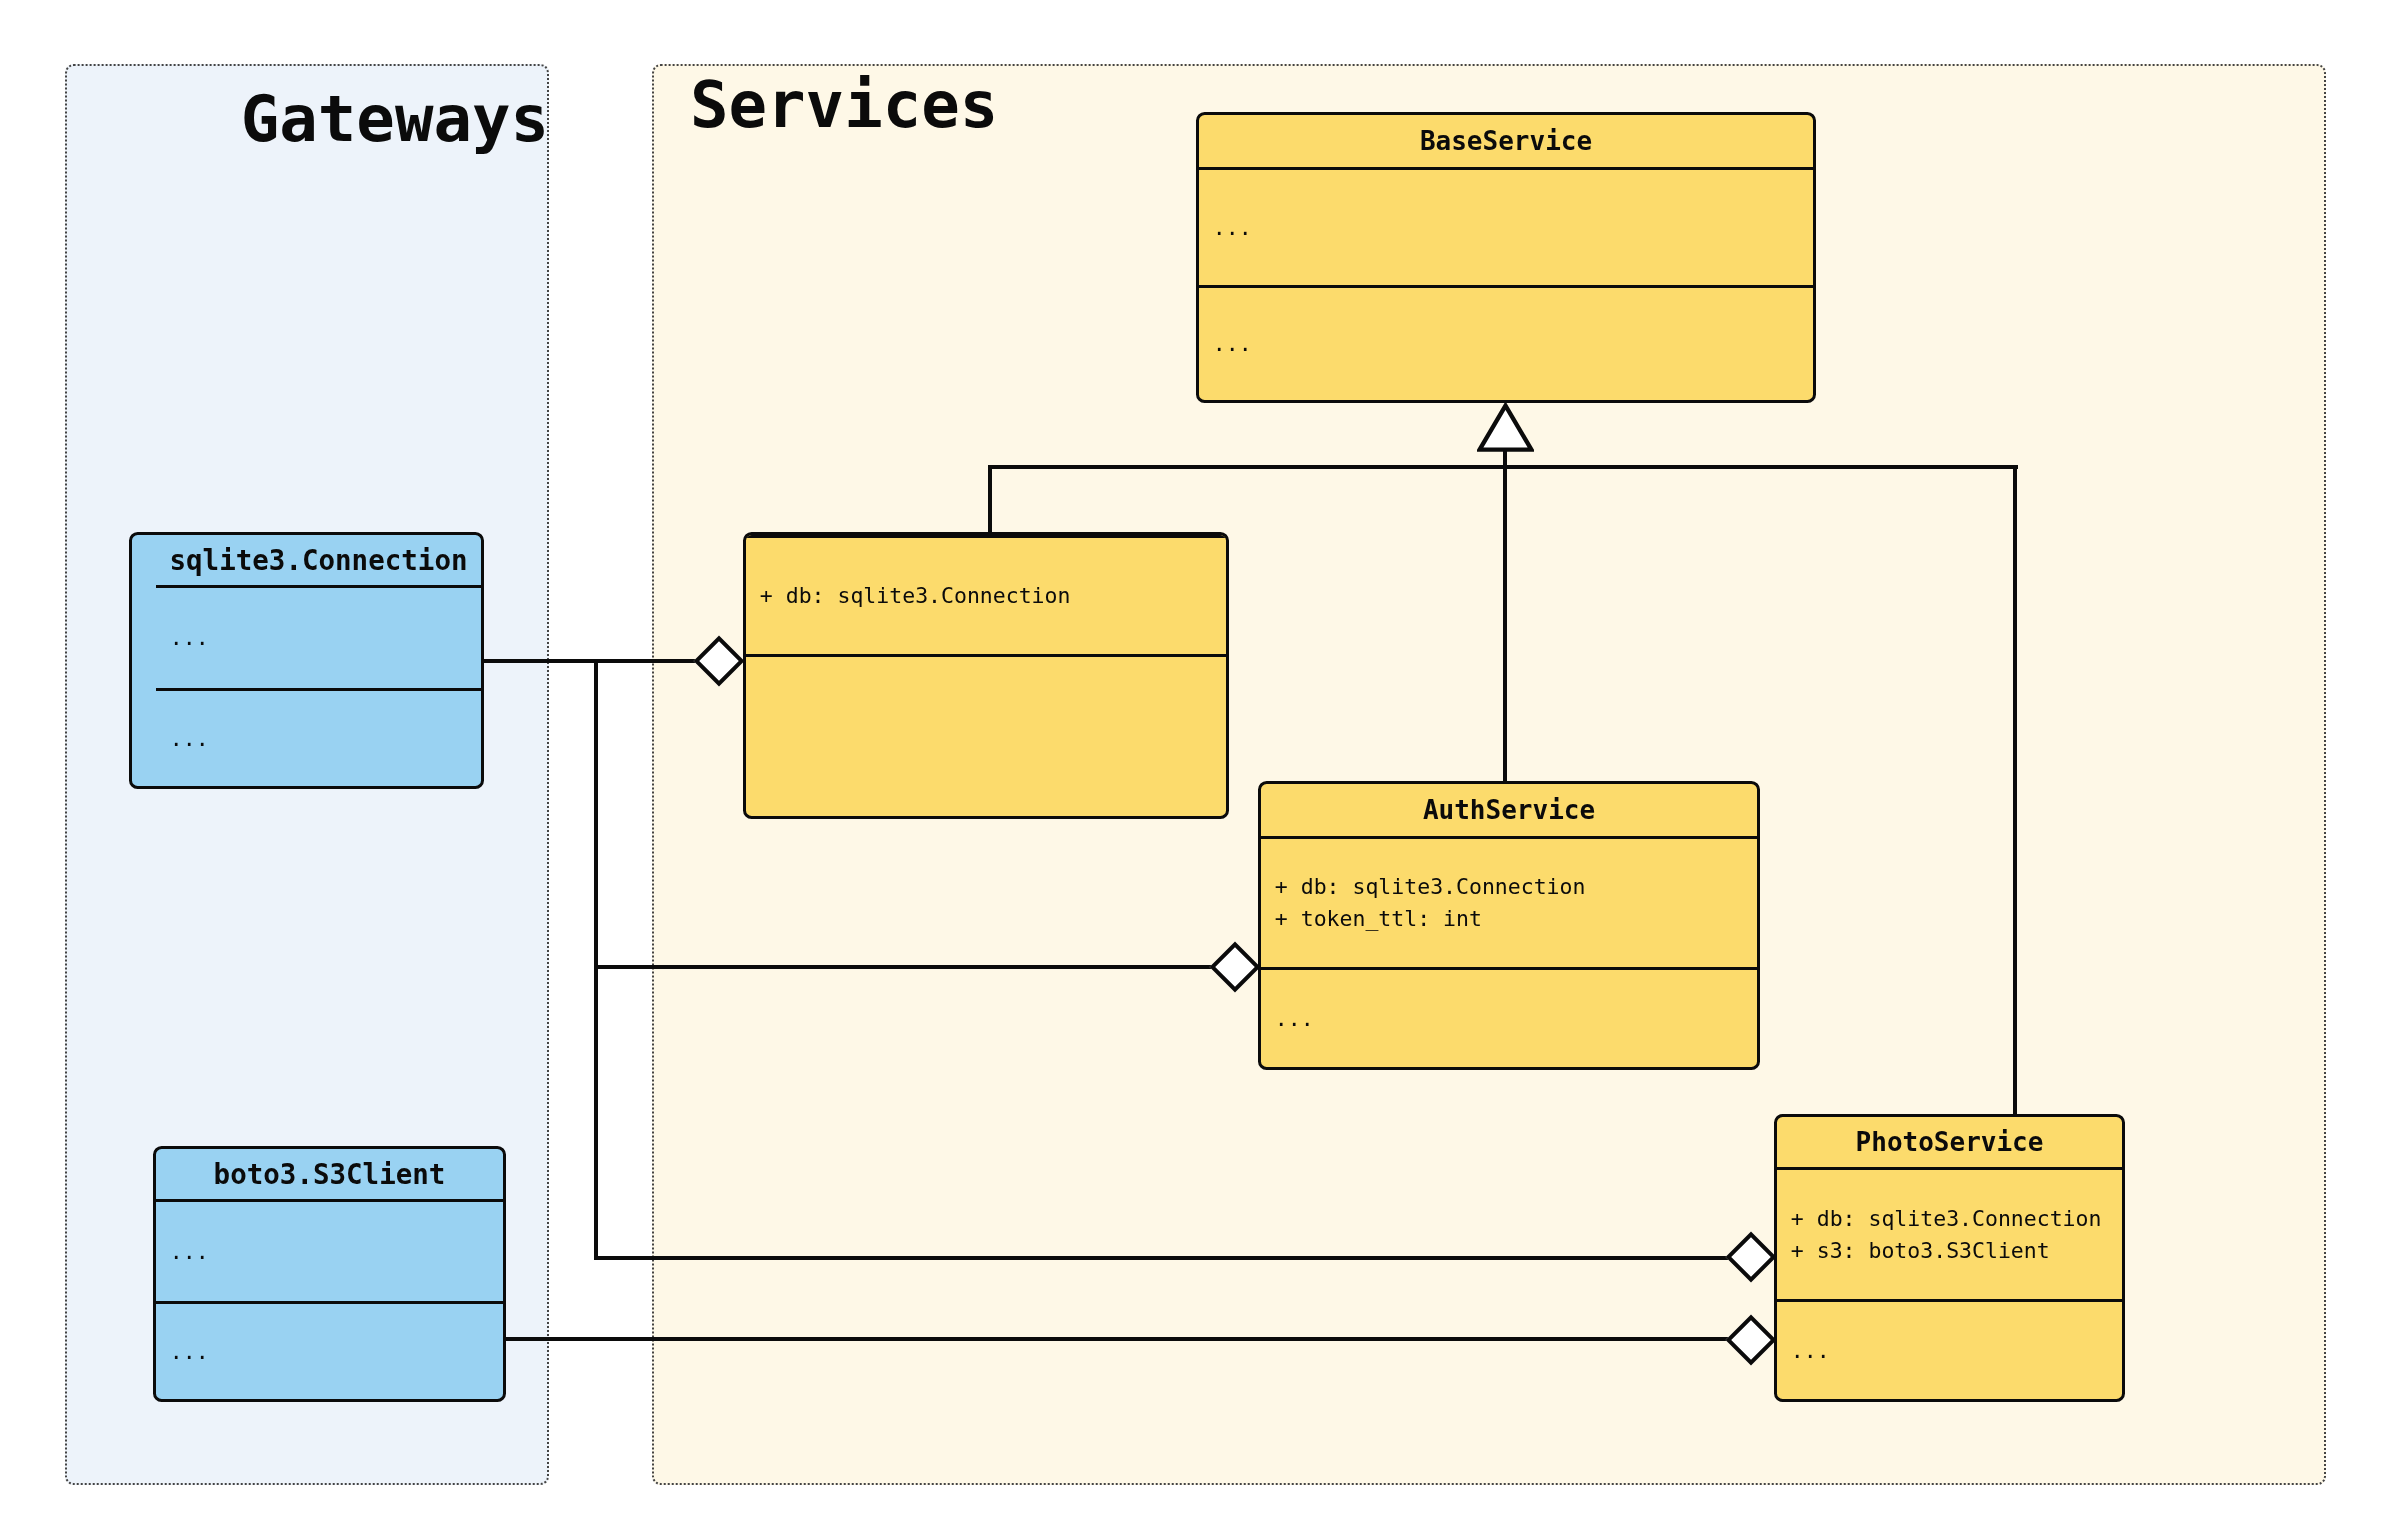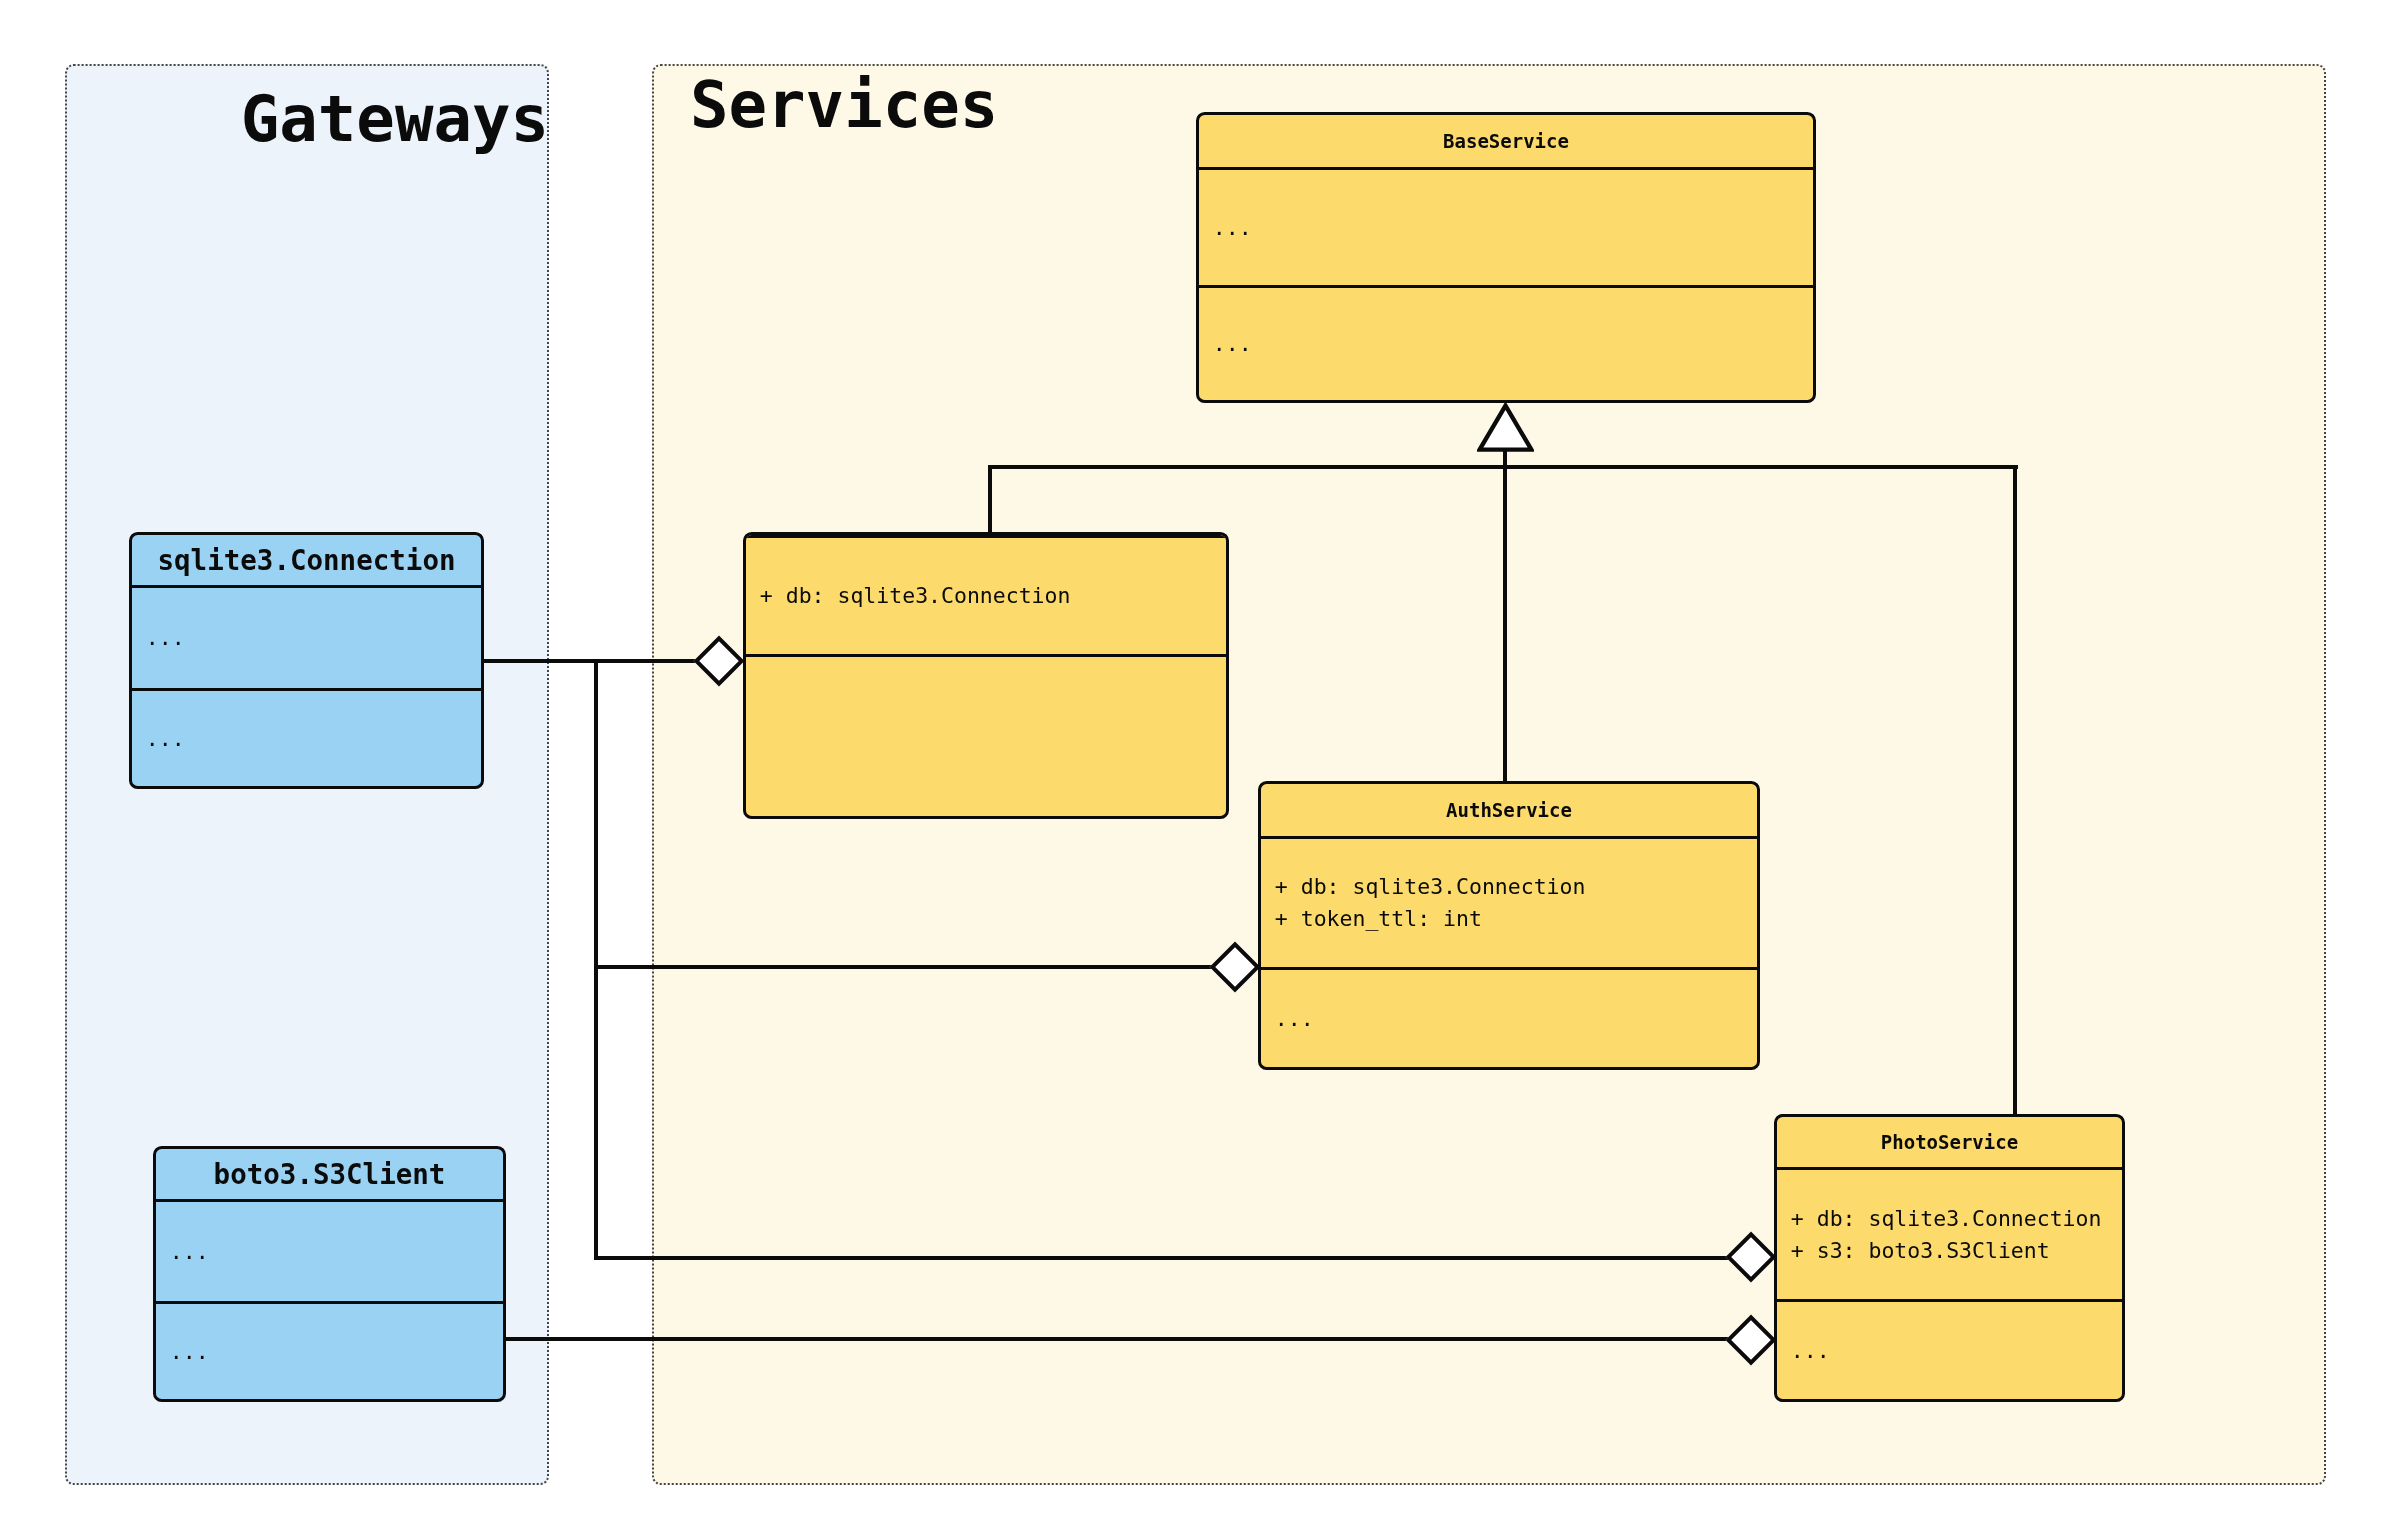--- a/index.html
+++ b/index.html
@@ -42,21 +42,21 @@
     flex-direction: column;
     overflow: hidden;
   }
   .uml-class.svc { background: var(--service-fill, #fcdb6c); }
   .uml-class.gw  { background: var(--gateway-fill, #99d2f2); }
   .uml-title {
     display: flex;
     align-items: center;
     justify-content: center;
     font-weight: bold;
-    font-size: 19px;
+    font-size: 26px;
     flex: 0 0 auto;
   }
   .uml-class.gw .uml-title { font-size: 27.5px; }
   .uml-compartment {
     border-top: 3.4px solid var(--stroke, #0b0b0b);
     box-sizing: border-box;
     display: flex;
     flex-direction: column;
     justify-content: center;
     padding-left: 13.8px;
@@ -150,21 +150,21 @@
     <div class="uml-title" style="height:50px;">PhotoService</div>
     <div class="uml-compartment" style="height:132px;">
       <div class="uml-row">+ db: sqlite3.Connection</div>
       <div class="uml-row">+ s3: boto3.S3Client</div>
     </div>
     <div class="uml-compartment" style="flex:1 1 auto;">
       <div class="uml-row">...</div>
     </div>
   </div>
 
-  <div class="uml-class gw" style="left:129px; top:532px; width:355px; height:257px;">
+  <div class="uml-class gw" style="left:129px; top:532px; width:355px; height:257px;padding-left:24px;">
     <div class="uml-title" style="height:50px;">sqlite3.Connection</div>
     <div class="uml-compartment" style="height:103px;">
       <div class="uml-row">...</div>
     </div>
     <div class="uml-compartment" style="flex:1 1 auto;">
       <div class="uml-row">...</div>
     </div>
   </div>
 
   <div class="uml-class gw" style="left:129px; top:1146px; width:353px; height:256px;margin-left:24px;">

